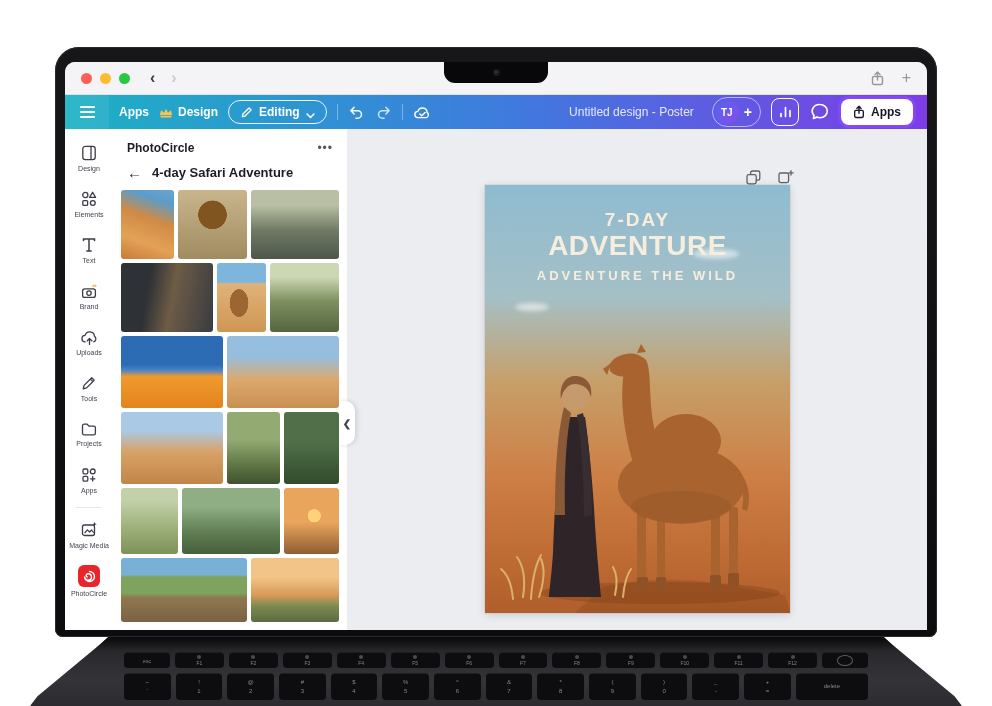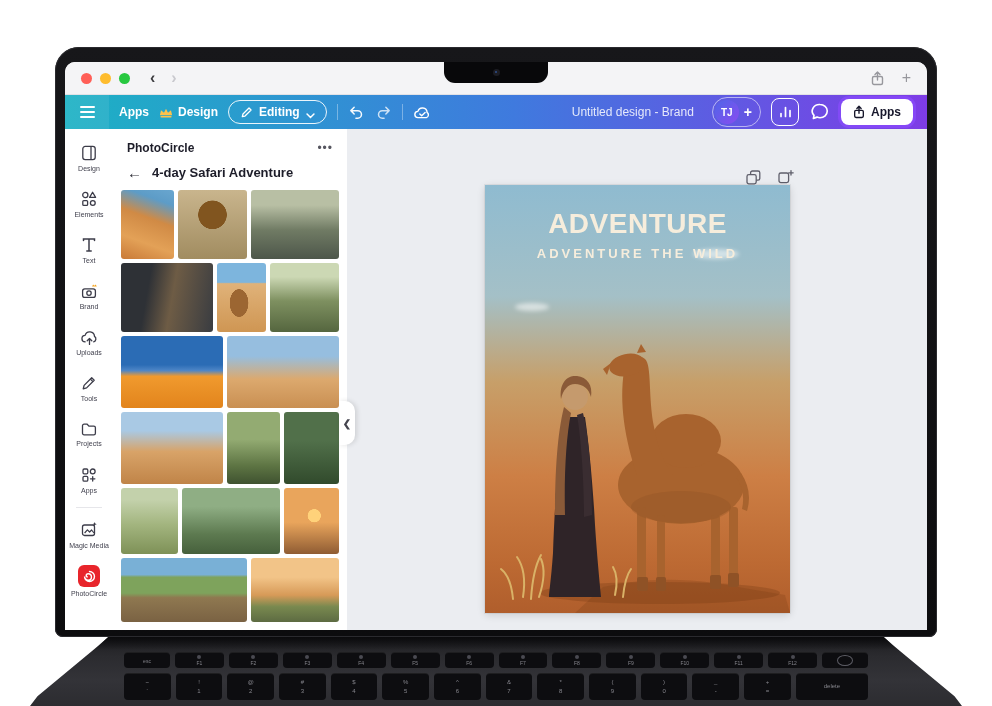--- a/index.html
+++ b/index.html
@@ -196,21 +196,21 @@
               <path d="M11.5 2.5 15 6l-3.5 3.5M15 6H7.7a4 4 0 0 0 0 8h1.9"></path>
             </svg>
         </span>
         <div class="tb-sep"></div>
         <span class="tb-icon">
           <svg width="19" height="15" viewBox="0 0 19 15" fill="none" stroke="#fff" stroke-width="1.4" stroke-linecap="round" stroke-linejoin="round">
               <path d="M5 12.6a3.1 3.1 0 0 1-.1-6.2 4.7 4.7 0 0 1 9.2 1 2.9 2.9 0 0 1-.7 5.2H5z"></path>
               <path d="M6.8 8.9l1.9 1.9 3.4-3.4"></path>
             </svg>
         </span>
-        <div class="doc-title">Untitled design - Brand</div>
+        <div class="doc-title">Untitled design - Poster</div>
         <div class="tj-pill">
           <span class="avatar">TJ</span>
           <span class="pill-plus">+</span>
         </div>
         <div class="chart-btn">
           <span>
             <svg width="13" height="12" viewBox="0 0 13 12" stroke="#fff" stroke-width="1.7" stroke-linecap="round">
                 <path d="M2 10.5V7.5M6.5 10.5v-9M11 10.5V4.5" fill="none"></path>
               </svg>
           </span>
@@ -430,20 +430,21 @@
                 <path d="M38 412 q4 -26 -6 -40"></path>
                   <path d="M46 414 q2 -30 10 -44"></path>
                 <path d="M54 412 q8 -24 2 -38"></path>
                   <path d="M28 414 q-2 -22 -12 -30"></path>
                 <path d="M130 410 q4 -18 -2 -28"></path>
                   <path d="M138 412 q2 -20 8 -28"></path>
               </g>
             </svg>
 
             <div class="poster-text">
+              <div class="p-line1">7-DAY</div>
               <div class="p-line3">ADVENTURE</div>
               <div class="p-line4">ADVENTURE THE WILD</div>
             </div>
           </div>
         </div>
       </div>
 
       <div class="notch">
           <span class="cam"></span>
         </div>

